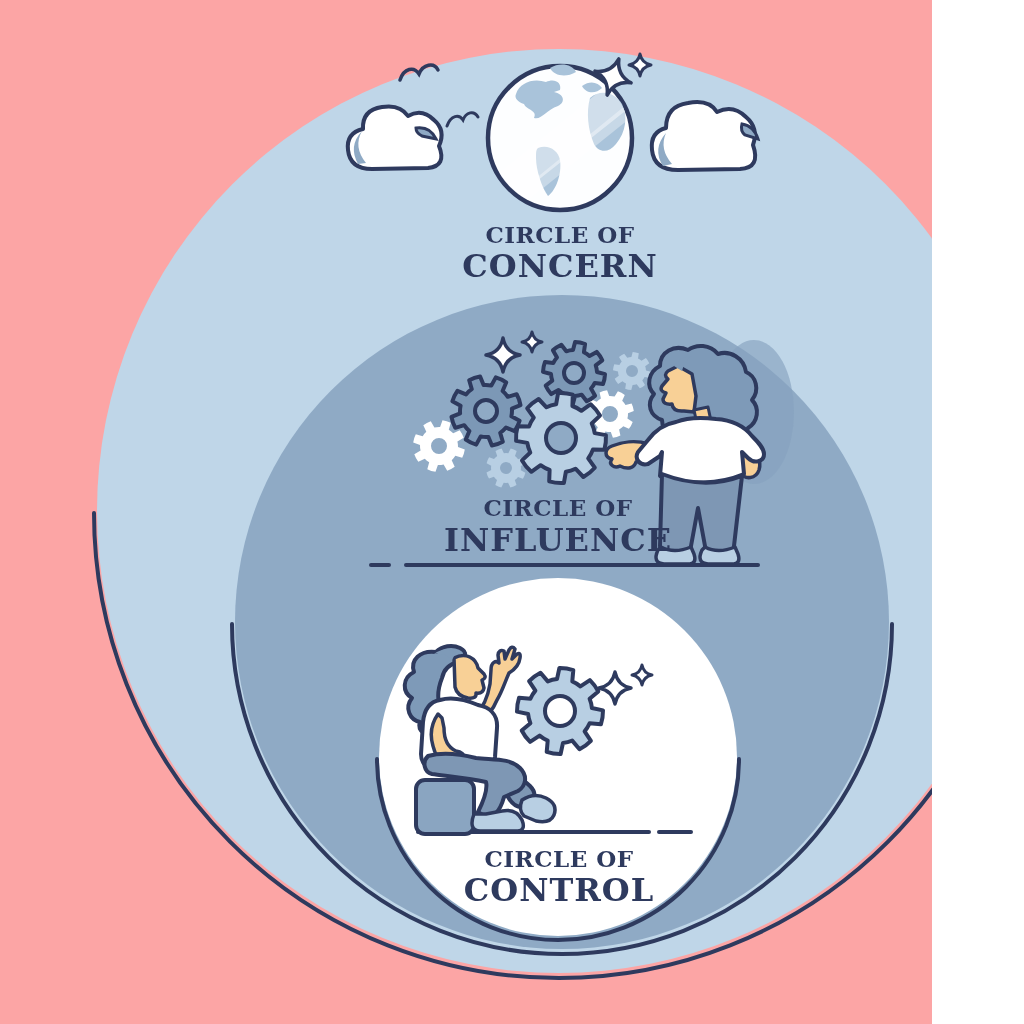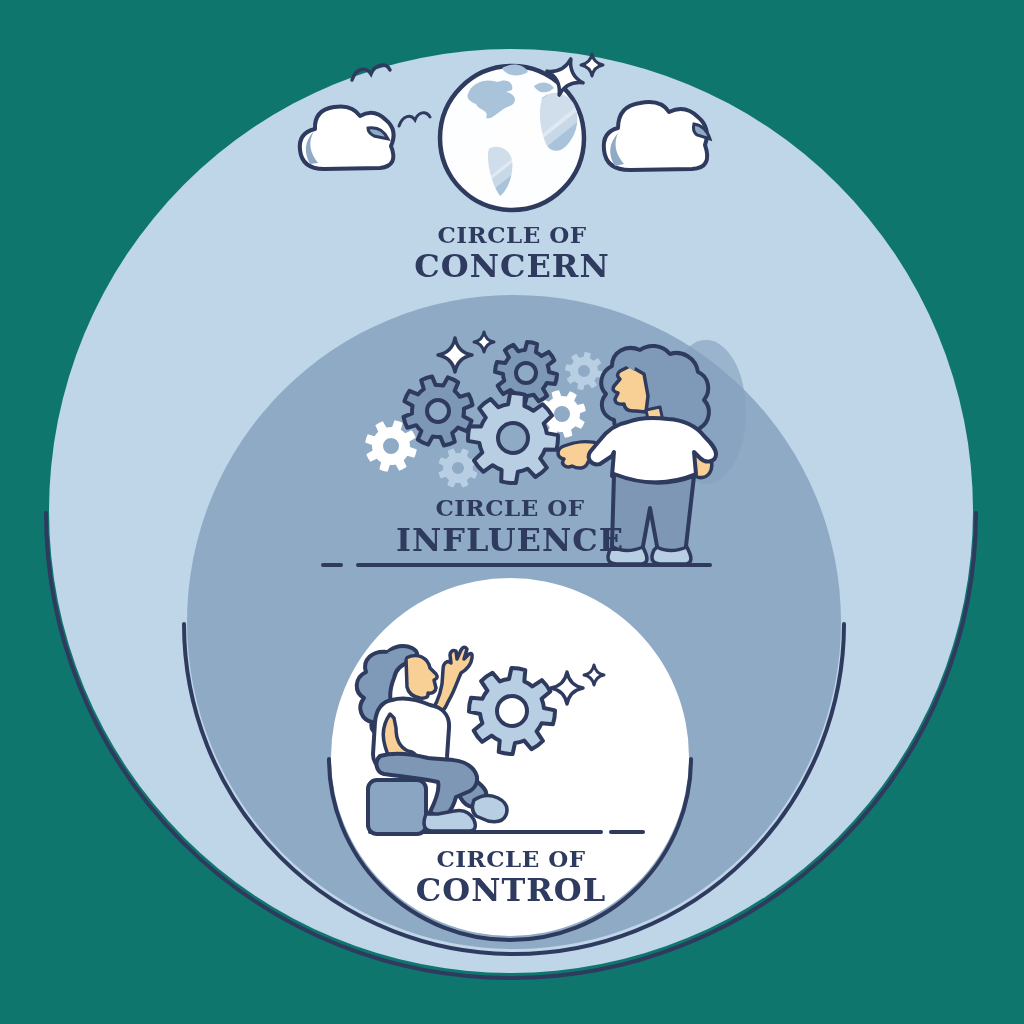--- a/index.html
+++ b/index.html
@@ -1,17 +1,17 @@
 <!DOCTYPE html>
 <html><head>
 <meta charset="utf-8">
 <style>
   html,body{margin:0;padding:0;background:#ffffff;}
-  .stage{position:relative;width:1024px;height:1024px;background:#0f766e;overflow:hidden;
-         font-family:"DejaVu Serif", "Liberation Serif", serif;}
+  .stage{position:relative;width:884px;height:1024px;background:#fca5a5;overflow:hidden;
+         font-family:"DejaVu Serif", "Liberation Serif", serif;padding-left:48px;}
   svg{display:block;}
   text{font-family:"DejaVu Serif","Liberation Serif",serif;font-weight:bold;fill:#2e3a5e;}
   .t-small{font-size:23px;letter-spacing:0.5px;}
   .t-big{font-size:32px;letter-spacing:1px;}
 </style>
 </head>
 <body>
 
 <div class="stage">
 <svg width="1024" height="1024" viewBox="0 0 1024 1024">

